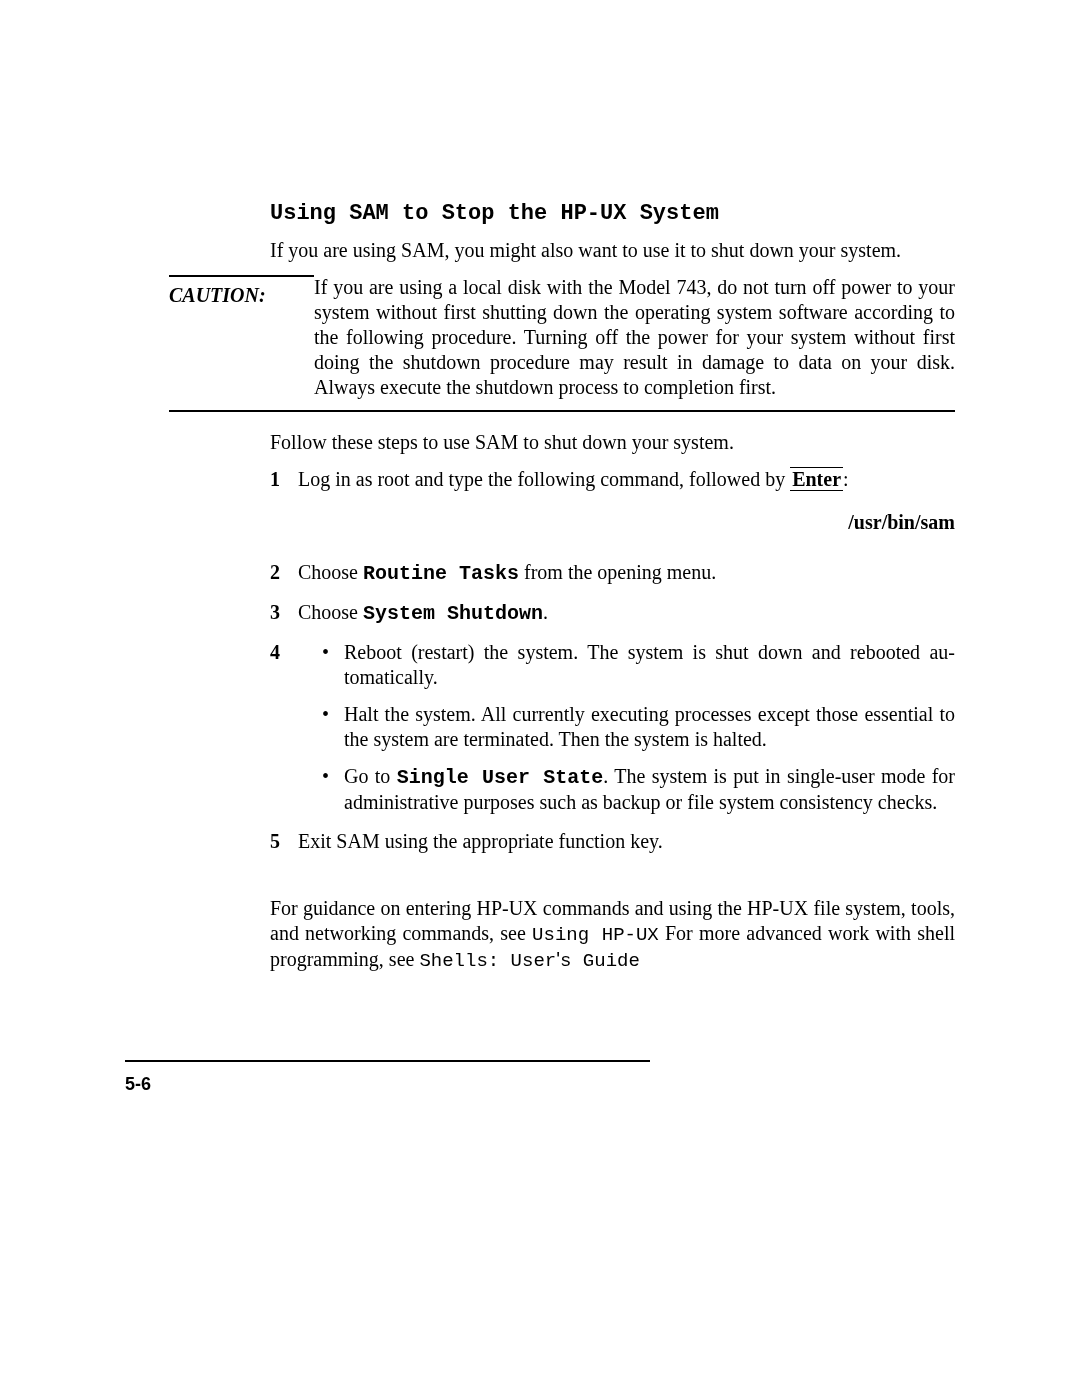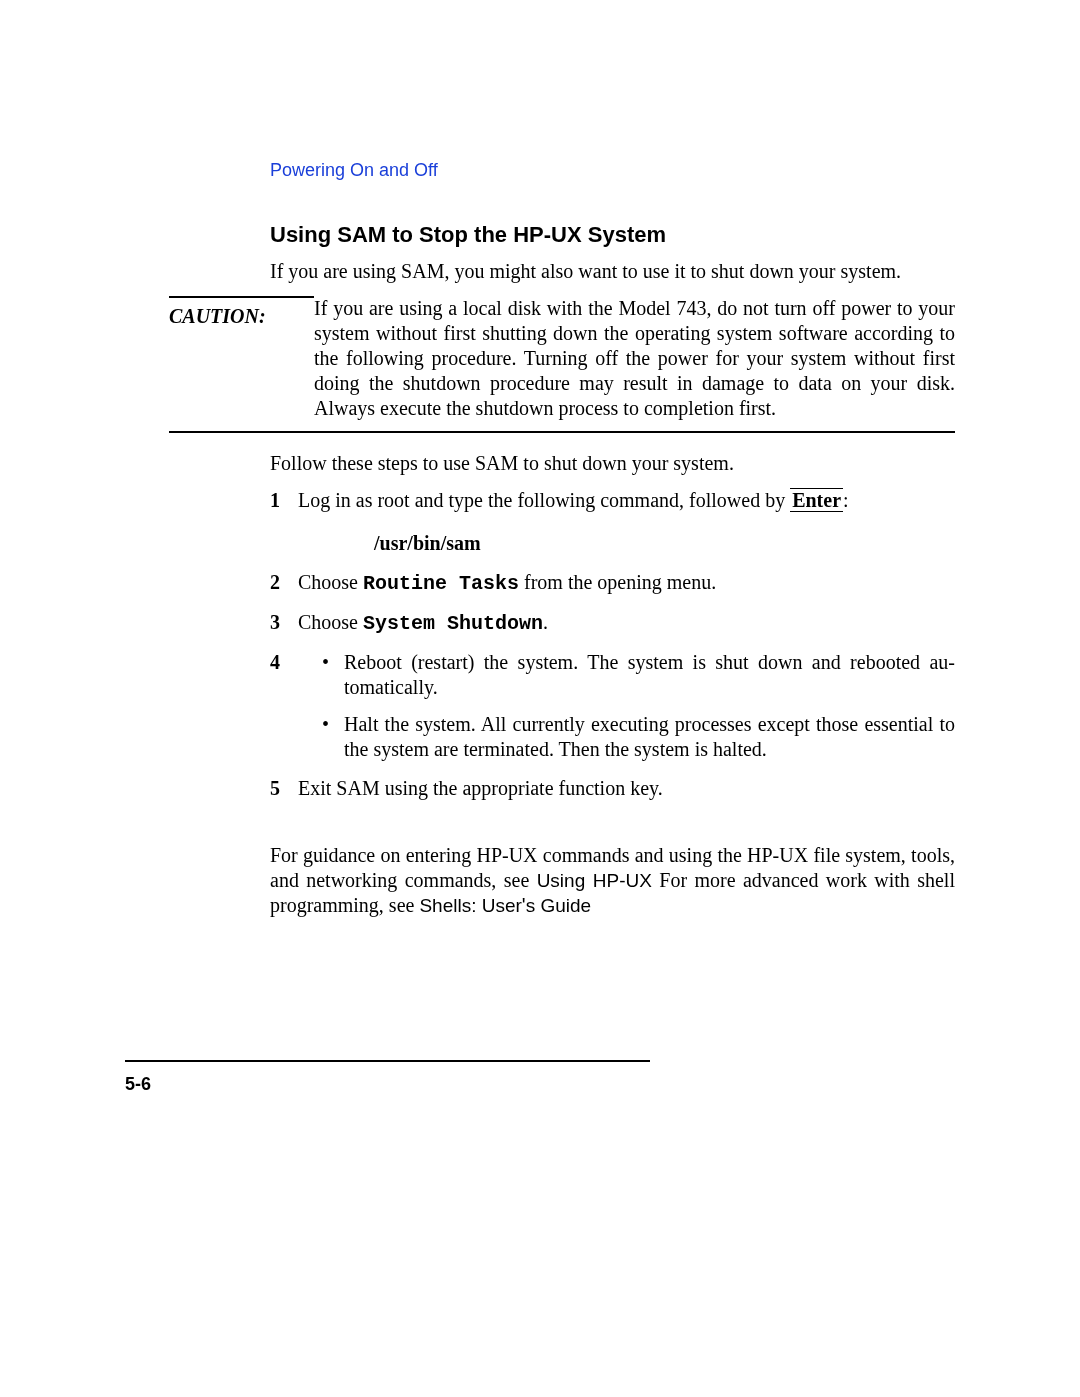--- a/index.html
+++ b/index.html
@@ -34,21 +34,21 @@
   }
   .content-col {
     margin-left: 145px;
     font-size: 20px;
     line-height: 1.25;
   }
   h3.section-heading {
     margin: 0 0 10px 0;
     font-size: 22px;
     font-weight: bold;
-    font-family: Liberation Sans, sans-serif;
+    font-family: Liberation Mono, monospace;
   }
   p { margin: 0 0 12px 0; text-align: justify; }
   .caution-block {
     display: flex;
     margin: 12px 0 18px -145px;
     width: calc(100% + 145px);
   }
   .caution-label-wrap { width: 145px; flex: none; margin-left: 44px; }
   .caution-rule { border-top: 2px solid #000; margin-bottom: 6px; }
   .caution-label {
@@ -77,42 +77,43 @@
     top: 0;
     font-weight: bold;
   }
   .key {
     font-weight: bold;
     border-top: 1.5px solid #000;
     border-bottom: 1.5px solid #000;
     padding: 0 2px;
   }
   .cmd-indent {
-    margin: 18px 0 14px 76px;
+    margin: 18px 0 25px 76px;
     font-weight: bold;
+    text-align: right;
   }
   .tt { font-family: "Courier New", Courier, monospace; font-weight: bold; }
   ul.bullets {
     list-style: none;
     padding: 0;
     margin: 10px 0 0 20px;
   }
   ul.bullets > li {
     position: relative;
     padding-left: 26px;
     margin-bottom: 12px;
     text-align: justify;
   }
   ul.bullets > li::before {
     content: "•";
     position: absolute;
     left: 4px;
     top: 0;
   }
-  .sans { font-family: Liberation Sans, sans-serif; font-size: 19px; }
+  .sans { font-family: Liberation Mono, monospace; font-size: 19px; }
   .apos { font-family: Arial, Helvetica, sans-serif; }
   .footer-rule {
     position: absolute;
     left: 125px;
     right: 430px;
     bottom: 335px;
     border-top: 2px solid #000;
   }
   .page-num {
     position: absolute;
@@ -123,21 +124,20 @@
     font-size: 18px;
   }
   .gap { height: 28px; }
 </style>
 </head>
 <body>
 
 <div class="page">
 
   <div class="header">
-    <div class="header-chapter">Powering On and Off</div>
   </div>
 
   <div class="content-col">
 
     <h3 class="section-heading">Using SAM to Stop the HP-UX System</h3>
     <p>If you are using SAM, you might also want to use it to shut down your sys­tem.</p>
 
     <div class="caution-block">
       <div class="caution-label-wrap">
         <div class="caution-rule"></div>
@@ -159,20 +159,23 @@
       <li>
         <span>Choose </span><span class="tt">Routine Tasks</span><span> from the opening menu.</span>
       </li>
       <li>
         <span>Choose </span><span class="tt">System Shutdown</span><span>.</span>
       </li>
       <li>
         <ul class="bullets">
           <li>Reboot (restart) the system. The system is shut down and rebooted au­tomatically.</li>
           <li>Halt the system. All currently executing processes except those essen­tial to the system are terminated. Then the system is halted.</li>
+          <li>
+            <span>Go to </span><span class="tt">Single User State</span><span>. The system is put in single-user mode for administrative purposes such as backup or file system consistency checks.</span>
+          </li>
         </ul>
       </li>
       <li>Exit SAM using the appropriate function key.</li>
     </ol>
 
     <div class="gap"></div>
 
     <p>
       <span>For guidance on entering HP-UX commands and using the HP-UX file sys­tem, tools, and networking commands, see </span><span class="sans">Using HP-UX</span><span> For more advanced work with shell programming, see </span><span class="sans">Shells: User</span><span class="apos">'</span><span class="sans">s Guide</span>
     </p>

